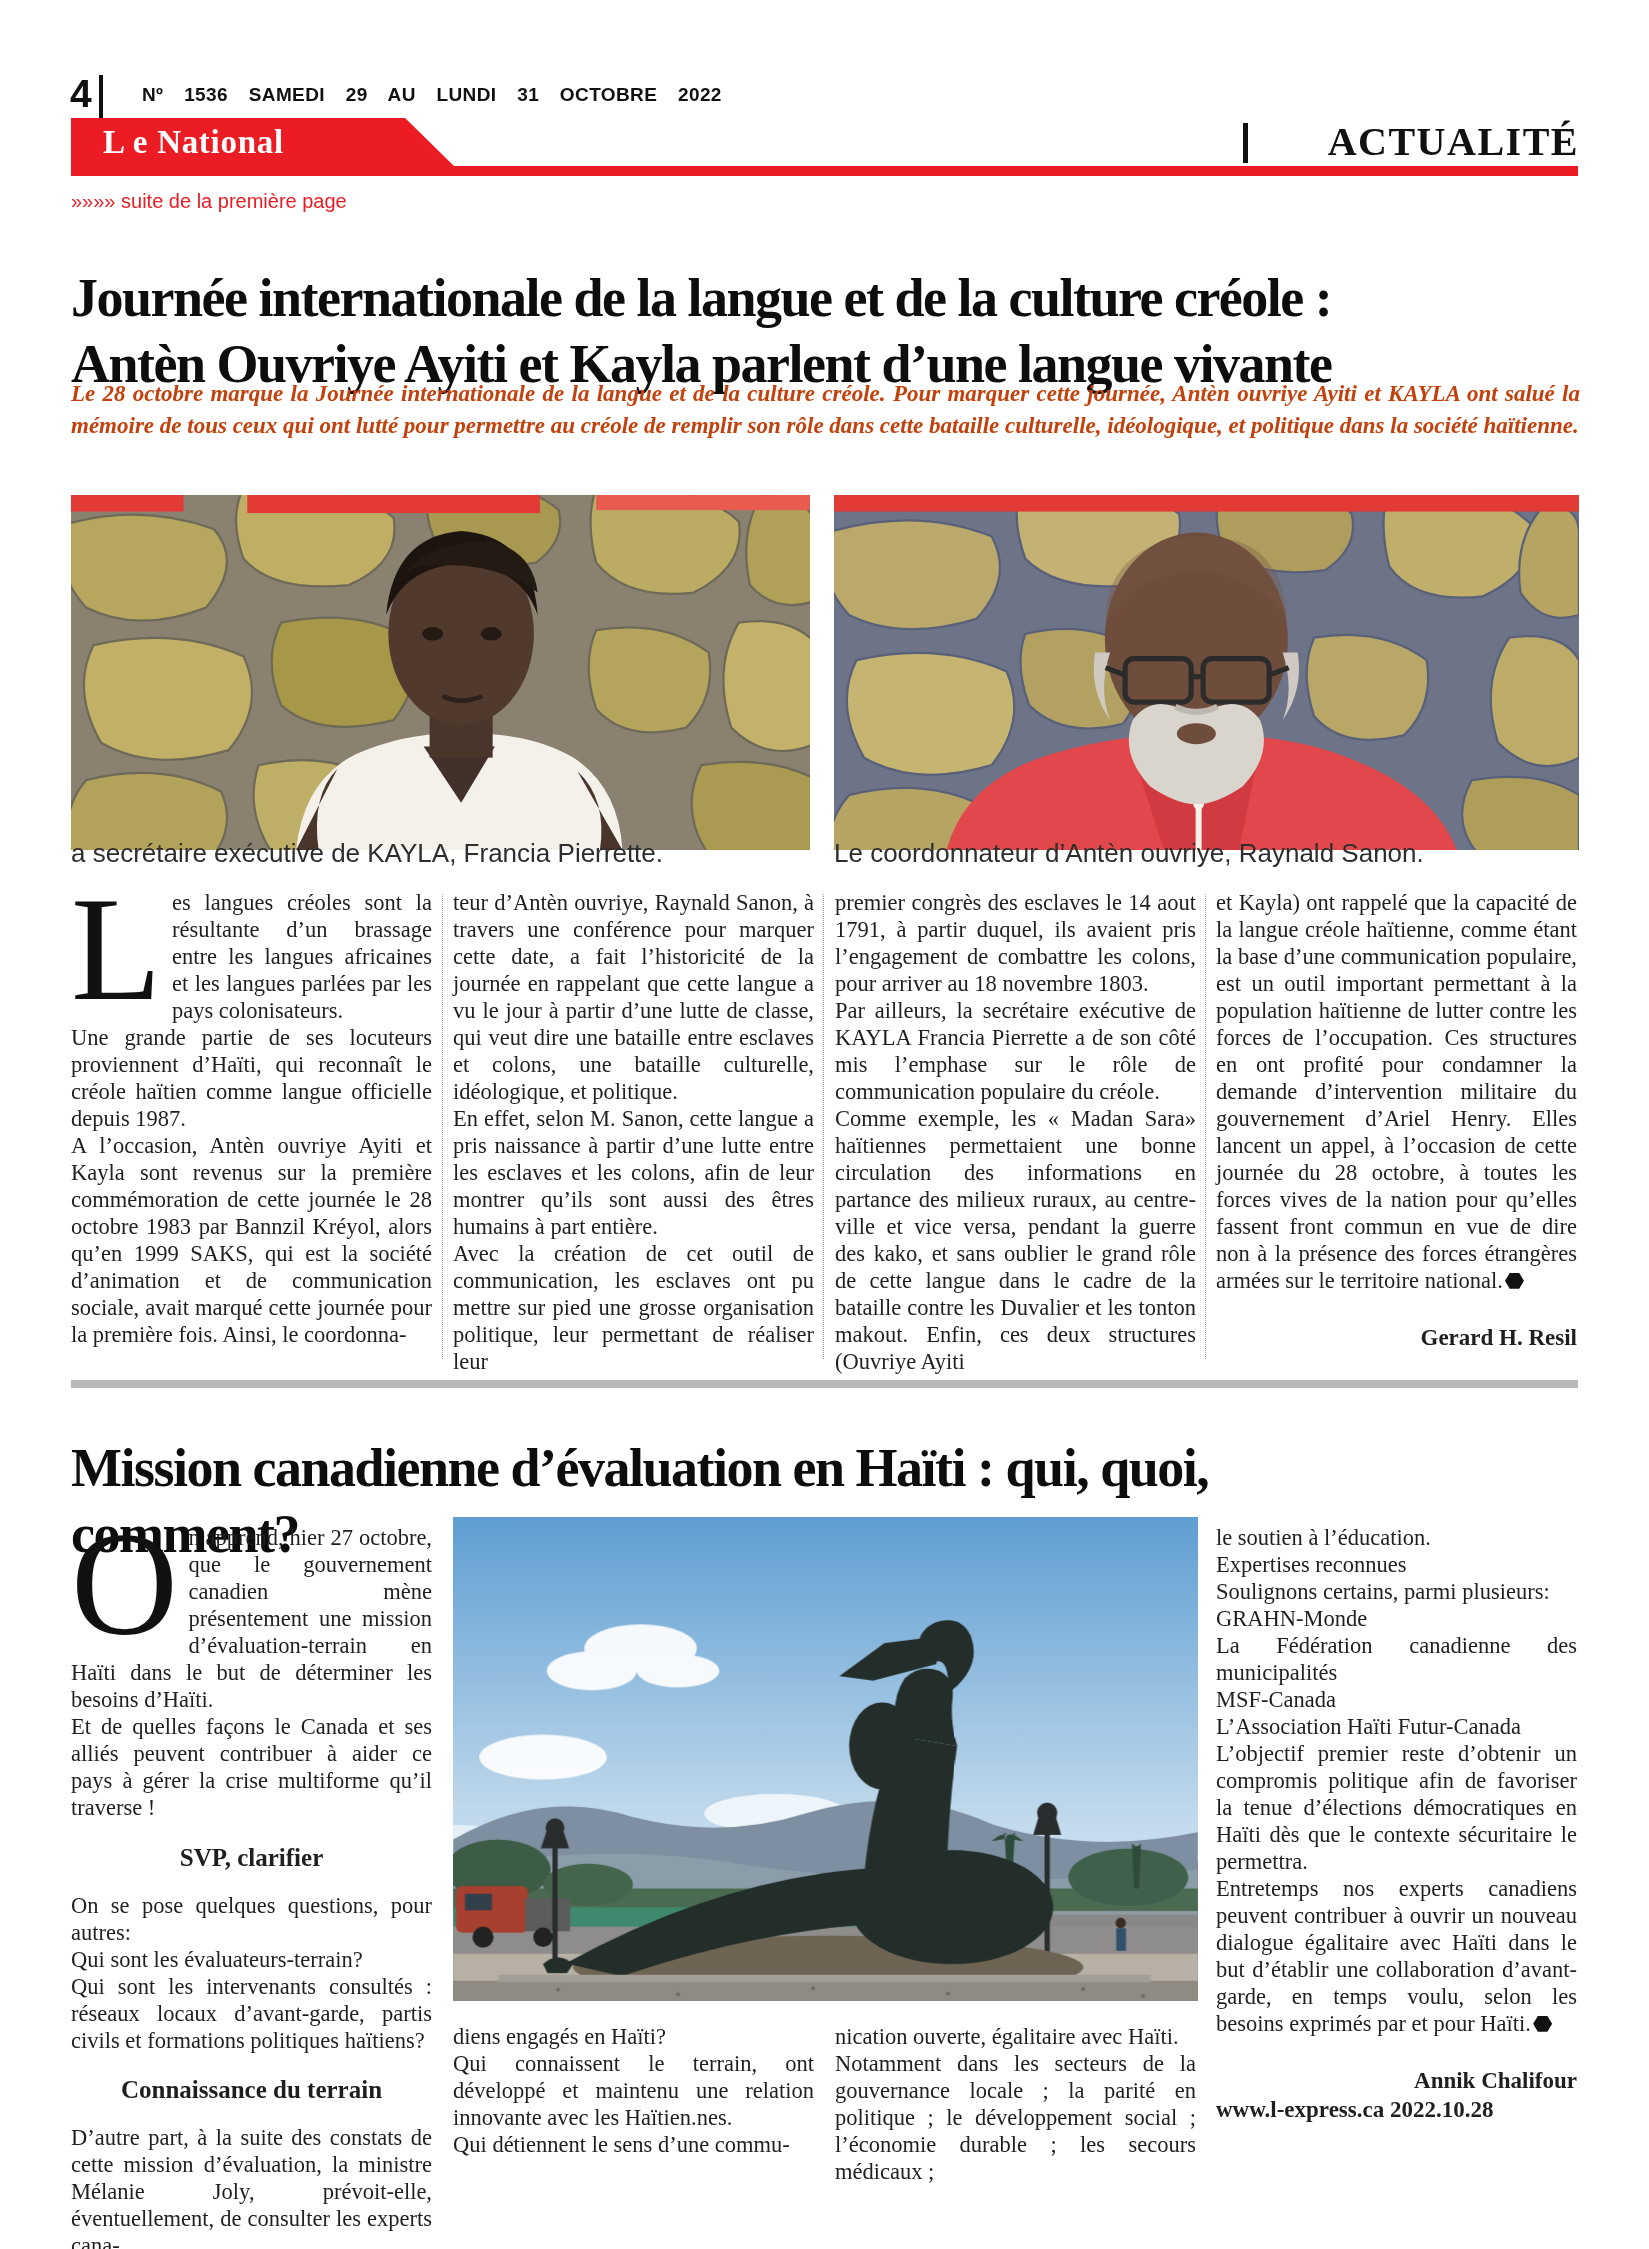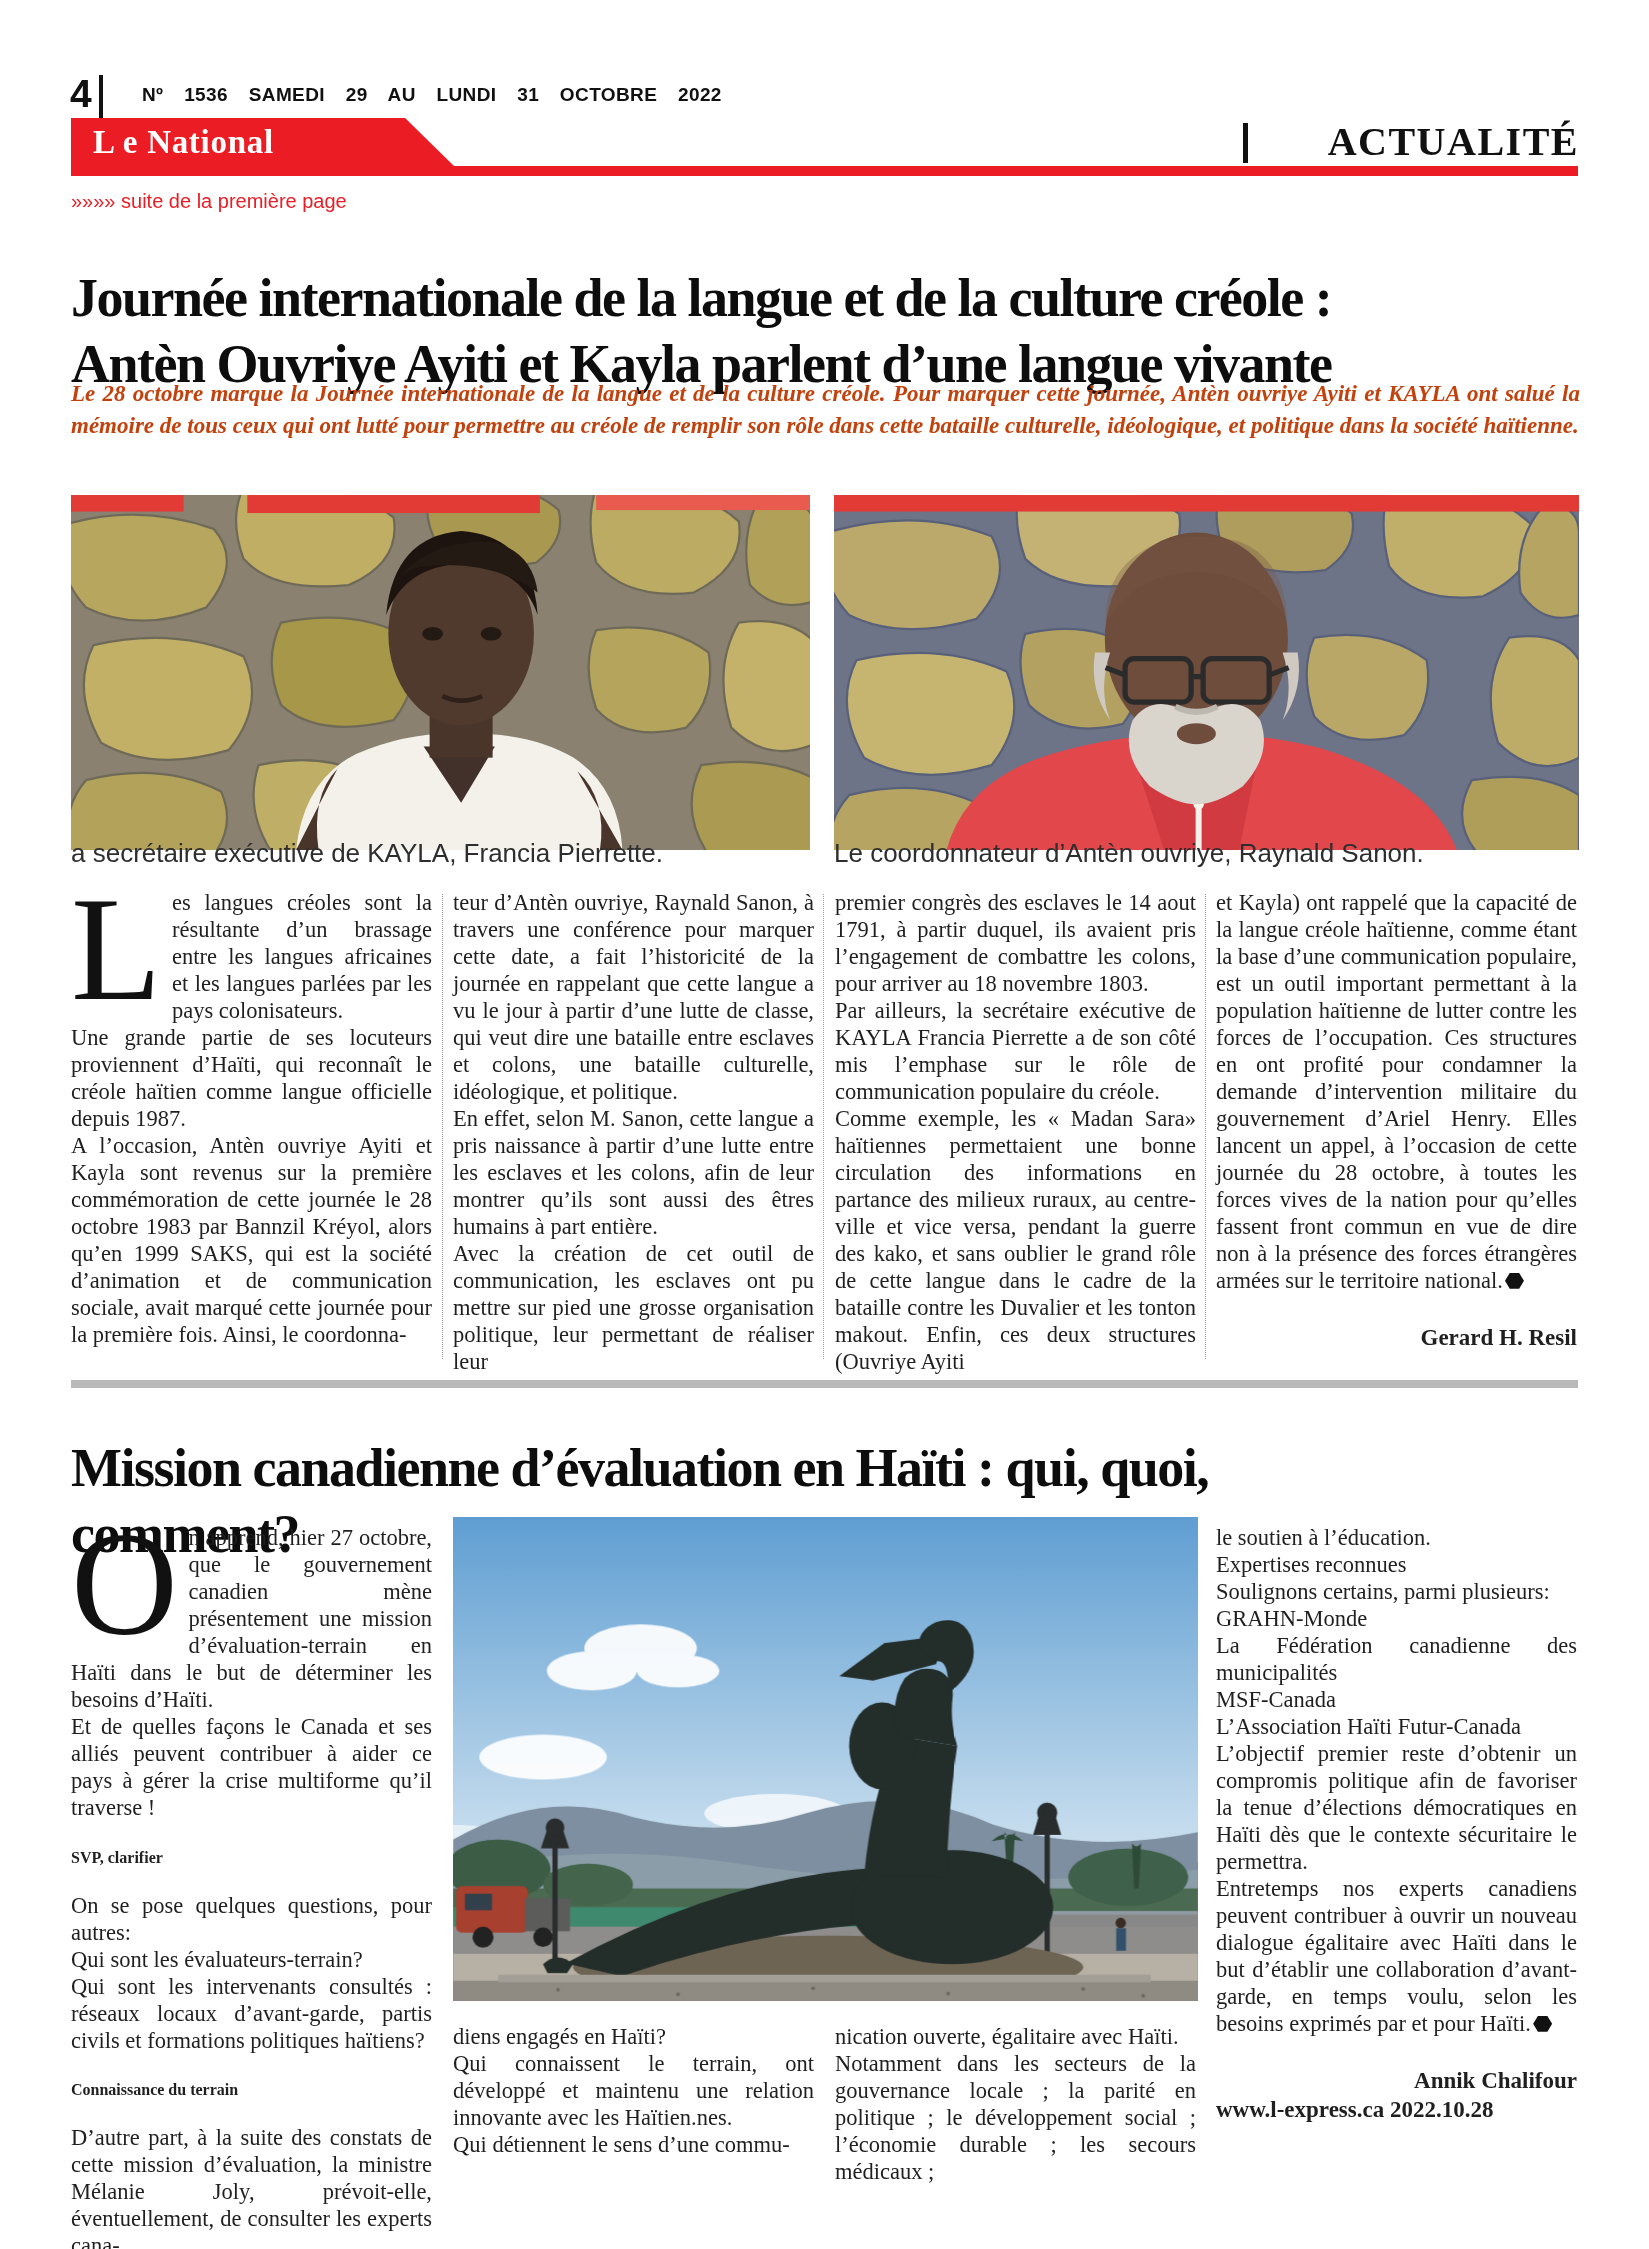--- a/index.html
+++ b/index.html
@@ -8,21 +8,21 @@
   .abs{position:absolute;}
 
   
   .pagenum{left:70px;top:72px;font-family:"Liberation Sans","DejaVu Sans",sans-serif;
            font-weight:bold;font-size:39px;color:#111;display:flex;align-items:flex-start;gap:7.5px;}
   .pagenum-bar{width:3.7px;height:43px;background:#111;margin-top:3px;}
   .issueline{left:142px;top:84px;font-family:"Liberation Sans","DejaVu Sans",sans-serif;
              font-weight:bold;font-size:19px;letter-spacing:0.4px;word-spacing:15px;color:#111;}
   .banner{left:71px;top:118px;width:384px;height:49px;background:var(--red);
           clip-path:polygon(0 0,87% 0,100% 100%,0 100%);display:flex;align-items:center;}
-  .banner span{color:#fff;font-weight:bold;font-size:33px;padding-left:22px;letter-spacing:0.7px;}
+  .banner span{color:#fff;font-weight:bold;font-size:33px;padding-left:32px;letter-spacing:0.7px;}
   .section-bar{left:1243px;top:123px;width:4.5px;height:40px;background:#111;}
   .sectionlbl{right:71px;top:118px;font-weight:bold;font-size:40px;letter-spacing:1.5px;color:#111;
               font-family:"Liberation Serif",serif;}
   .red-rule{left:71px;top:166px;width:1507px;height:9.7px;background:var(--red);}
   .continuation{left:71px;top:190px;font-family:"Liberation Sans","DejaVu Sans",sans-serif;
                 font-size:20px;color:var(--red);text-align:right;}
 
   
   .hl{left:71px;width:1511px;font-weight:bold;color:#0d0d0d;letter-spacing:-1.5px;
       font-size:54px;line-height:66px;margin-top:40px;}
@@ -40,21 +40,21 @@
            font-size:26px;color:#2e2e2e;}
   .capL{left:71px;} .capR{left:834px;}
 
   
   .col{width:361px;font-size:22.5px;line-height:27px;text-align:justify;color:#1f1f1f;}
   .col p{margin:0;}
   .c1{left:71px;}  .c2{left:453px;} .c3{left:835px;} .c4{left:1216px;}
   .a1{top:889px;} .a2{top:1524px;}
   .a2low{top:2023px;}
   .dropcap{float:left;font-size:148px;line-height:111px;padding:4.5px 10.5px 0 0;color:#111;}
-  .subhead{font-weight:bold;font-size:16px;margin:22.5px 0 21px 0 !important;text-align:left;}
+  .subhead{font-weight:bold;font-size:25px;margin:22.5px 0 21px 0 !important;text-align:center;}
   .byline{font-weight:bold;font-size:23px;margin-top:30px !important;text-align:right;}
   .srcline{font-weight:bold;font-size:23px;margin-top:1.5px !important;text-align:left;}
   .endmark{display:inline-block;width:19px;height:15.7px;background:#111;margin-left:2.2px;
            vertical-align:-0.7px;clip-path:polygon(25% 0,75% 0,100% 50%,75% 100%,25% 100%,0 50%);}
 
   .vrule{width:0;border-left:1.5px dotted #9b9b9b;}
   .vr1{left:442px;} .vr2{left:823px;} .vr3{left:1205px;}
   .a1r{top:894px;height:465px;}
 
   .divider{left:71px;top:1380px;width:1507px;height:8.2px;background:#b9b9b9;}

